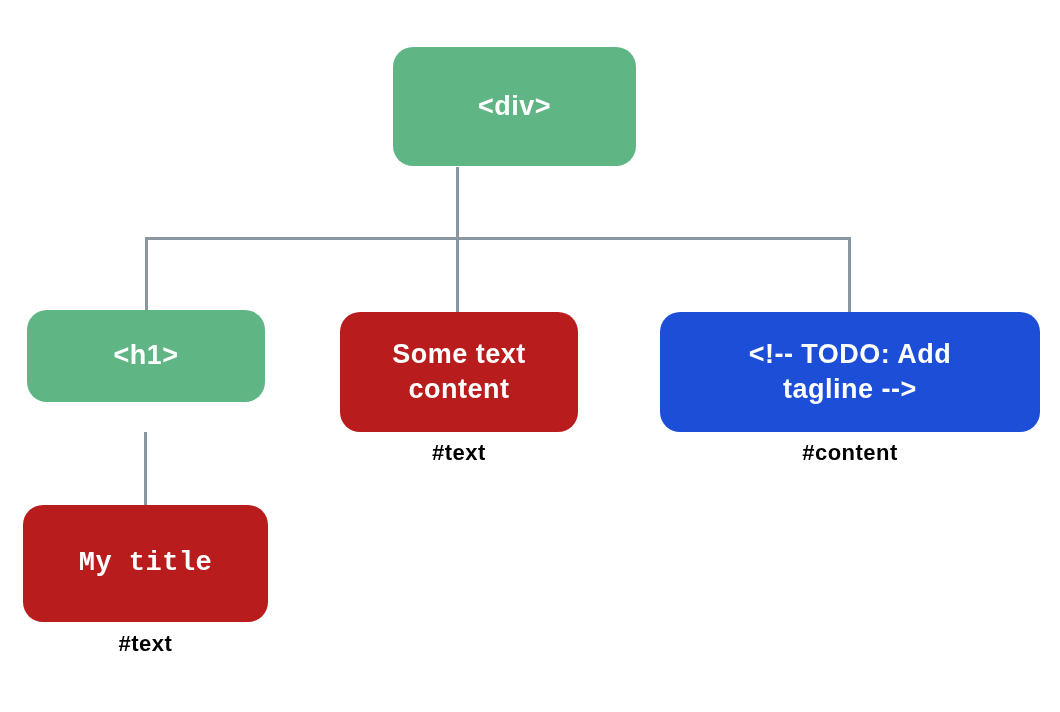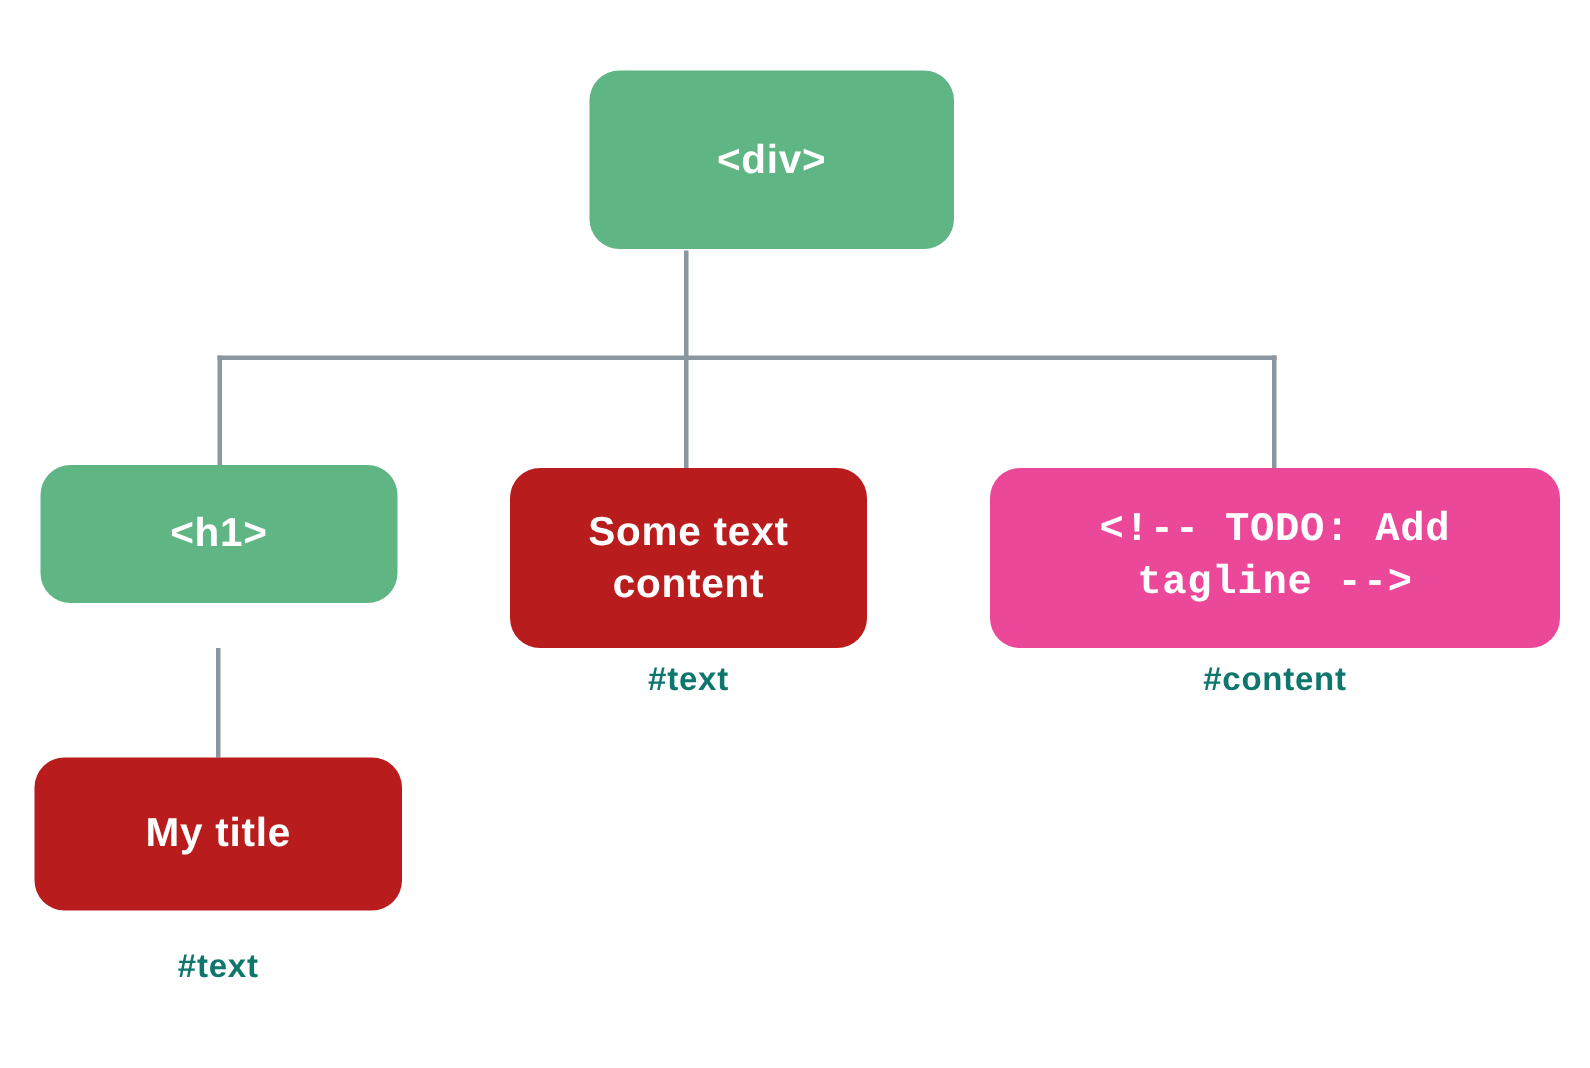--- a/index.html
+++ b/index.html
@@ -29,32 +29,32 @@
     justify-content: center;
     text-align: center;
     color: #ffffff;
     font-size: 27px;
     font-weight: 600;
     letter-spacing: 0.5px;
     line-height: 1.3;
   }
   .node.element { background: #5fb583; }
   .node.textnode { background: #b91c1c; }
-  .node.comment { background: #ec4899; font-family: Liberation Mono, monospace; }
+  .node.comment { background: #1d4ed8; }
 
   .node-div     { left: 350px; top: 47px;  width: 243px; height: 119px; margin-left: 43px; }
   .node-h1      { left: 27px;  top: 310px; width: 238px; height: 92px; }
   .node-text    { left: 340px; top: 312px; width: 238px; height: 120px; padding: 0 20px; }
   .node-comment { left: 660px; top: 312px; width: 380px; height: 120px; padding: 0 42px; }
-  .node-mytitle { left: 23px;  top: 505px; width: 245px; height: 102px; }
+  .node-mytitle { left: 23px;  top: 505px; width: 245px; height: 117px; font-family: Liberation Mono, monospace; }
 
   .caption {
     position: absolute;
     z-index: 2;
-    color: #0f766e;
+    color: #000000;
     font-size: 22px;
     font-weight: 600;
     letter-spacing: 0.5px;
     text-align: center;
   }
   .caption-text    { left: 340px; top: 440px; width: 238px; }
   .caption-comment { left: 660px; top: 440px; width: 380px; }
   .caption-mytext  { left: 23px;  top: 631px; width: 245px; }
 
   

